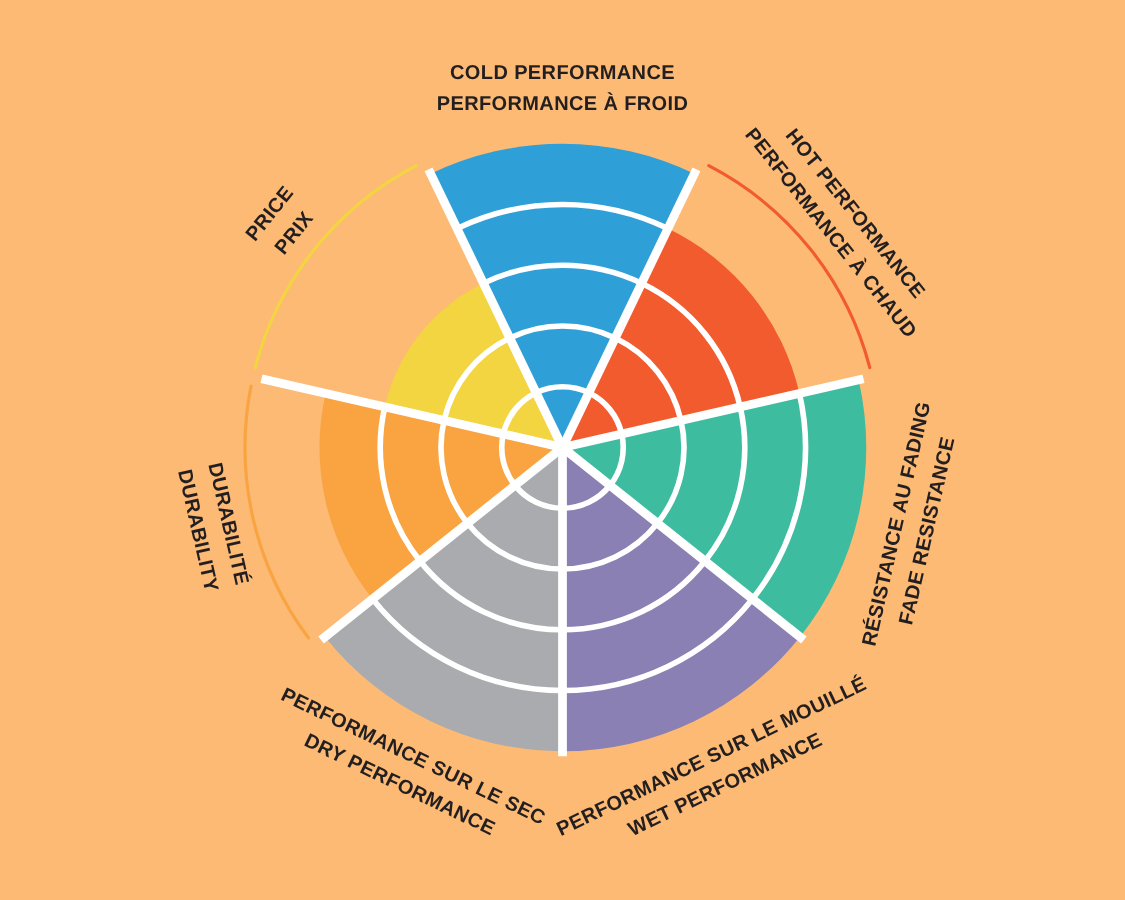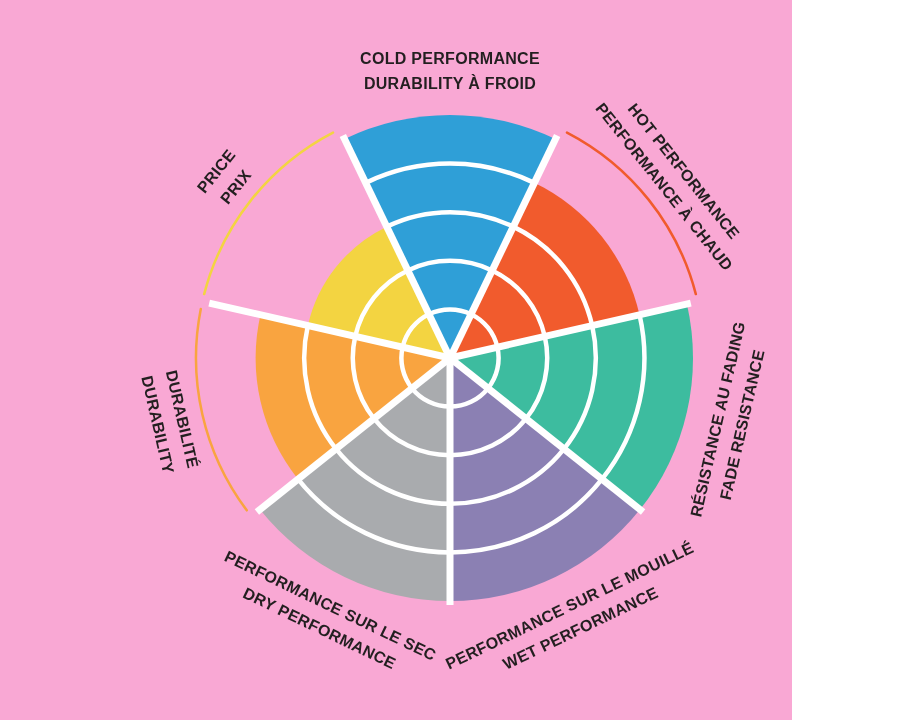--- a/index.html
+++ b/index.html
@@ -1,23 +1,22 @@
 <!DOCTYPE html>
 <html><head>
 <meta charset="utf-8">
 <style>
   html, body { margin: 0; padding: 0; background: #ffffff; }
   .stage {
     position: relative;
-    width: 764px;
+    width: 900px;
     height: 720px;
-    background: #f9a8d4;
+    background: #fdba74;
     font-family: "Liberation Sans", sans-serif;
     overflow: hidden;
-    padding-left: 28px;
   }
   #wheel-svg { position: absolute; left: 0; top: 0; }
   .seg-label {
     position: absolute;
     text-align: center;
     font-weight: 700;
     font-size: 16px;
     line-height: 25px;
     letter-spacing: 0.3px;
     white-space: nowrap;
@@ -66,21 +65,21 @@
       <line x1="450" y1="358" x2="256.89" y2="512.00" stroke="#ffffff" stroke-width="7"></line>
       <line x1="450" y1="358" x2="209.19" y2="303.04" stroke="#ffffff" stroke-width="7"></line>
       <line x1="450" y1="358" x2="342.83" y2="135.46" stroke="#ffffff" stroke-width="7"></line>
       <path d="M 567.00 132.55 A 254 254 0 0 1 695.83 294.10" fill="none" stroke="#f15b2d" stroke-width="2.5" stroke-linecap="round"></path>
       <path d="M 246.77 510.35 A 254 254 0 0 1 200.79 308.91" fill="none" stroke="#f9a440" stroke-width="2.5" stroke-linecap="round"></path>
       <path d="M 204.17 294.10 A 254 254 0 0 1 333.00 132.55" fill="none" stroke="#f3d441" stroke-width="2.5" stroke-linecap="round"></path>
     </svg>
   <div id="labels" style="color: rgb(35, 31, 32);">
       <div class="seg-label" style="left: 450px; top: 71px; transform: translate(-50%, -50%) rotate(0deg);">
         <div>COLD PERFORMANCE</div>
-        <div>DURABILITY À FROID</div>
+        <div>PERFORMANCE À FROID</div>
       </div>
       <div class="seg-label" style="left: 674.386px; top: 179.058px; transform: translate(-50%, -50%) rotate(51.43deg);">
         <div>HOT PERFORMANCE</div>
         <div>PERFORMANCE À CHAUD</div>
       </div>
       <div class="seg-label" style="left: 729.804px; top: 421.864px; transform: translate(-50%, -50%) rotate(-77.14deg);">
         <div>RÉSISTANCE AU FADING</div>
         <div>FADE RESISTANCE</div>
       </div>
       <div class="seg-label" style="left: 574.525px; top: 616.578px; transform: translate(-50%, -50%) rotate(-25.71deg);">

